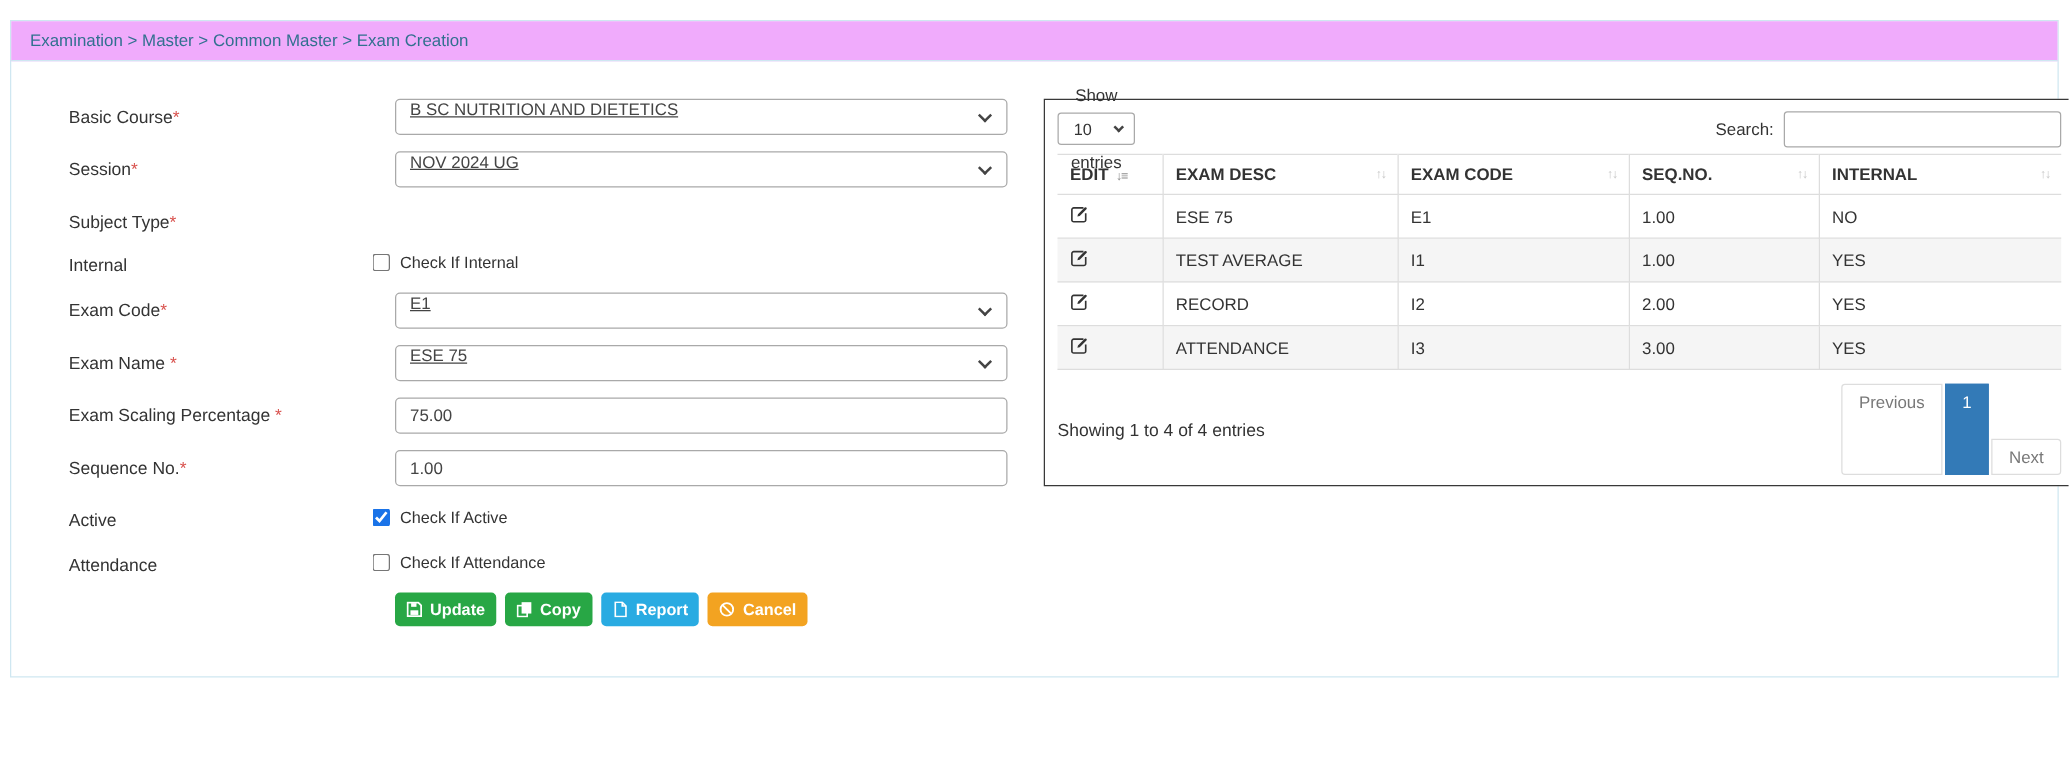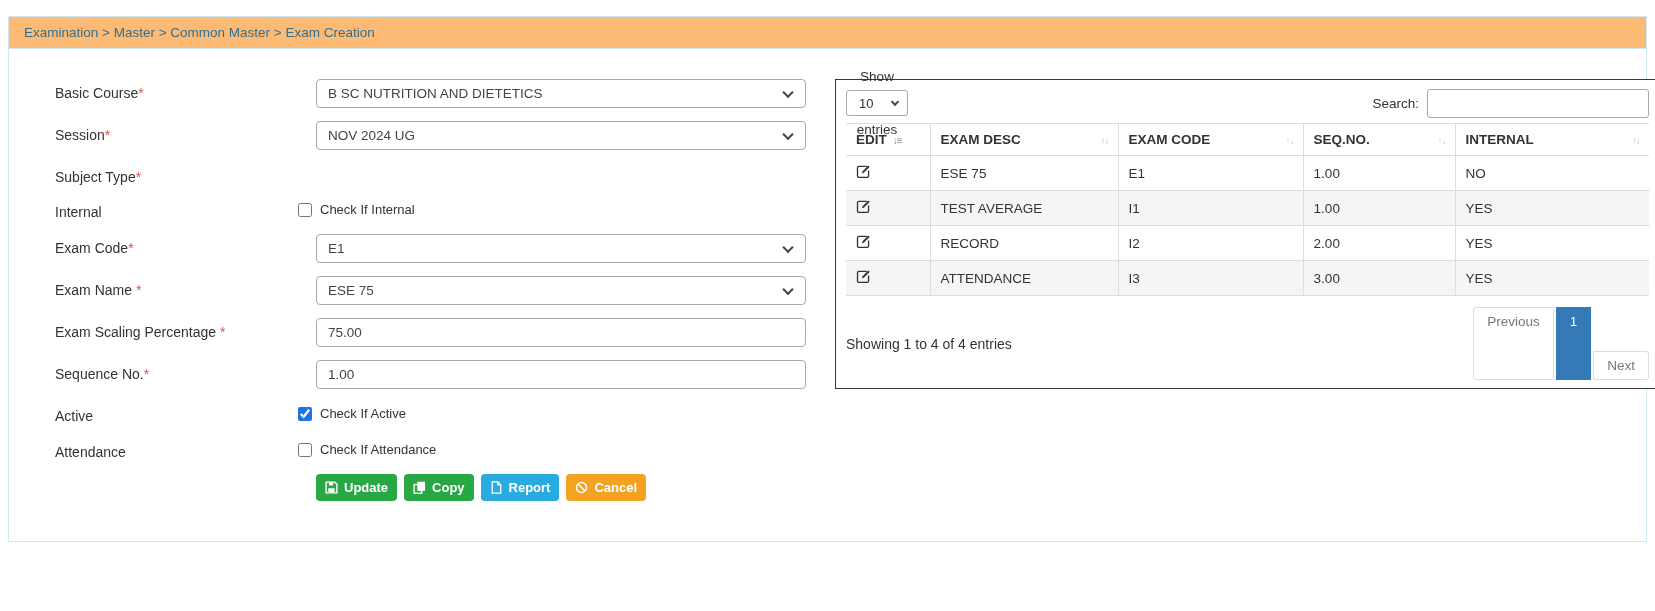--- a/index.html
+++ b/index.html
@@ -6,36 +6,36 @@
   html, body { background: #ffffff; }
   body {
     width: 1655px; height: 611px; overflow: hidden;
     font-family: "Liberation Sans", sans-serif; color: #333;
   }
   .page { width: 1655px; height: 611px; overflow: hidden; background: #fff; }
 
   
   .panel { margin: 16px 8px 0 8px; border: 1px solid #cfe7f1; background: #fff; }
   .breadcrumb {
-    background: #fdba74; color: #31708f; font-size: 13.5px;
+    background: #f0abfc; color: #31708f; font-size: 13.5px;
     padding: 8px 15px; border-bottom: 1px solid #cfe7f1;
   }
   .panel-body { display: flex; align-items: flex-start; padding: 30px 0 40px 46px; }
 
   
   .form-col { width: 751px; flex: none; }
   .form-row { display: flex; align-items: flex-start; margin-bottom: 13px; }
   .form-row.cb-row { margin-bottom: 14px; margin-top: 3px; }
   .form-label { width: 261px; font-size: 14px; color: #333; padding-top: 6px; }
   .req { color: #d9534f; }
   .select-box, .text-input {
     width: 490px; height: 29px; border: 1px solid #a9a9a9; border-radius: 4px;
     font-size: 13.5px; color: #444; background: #fff;
   }
-  .select-box { position: relative; display: flex; align-items: center; padding: 0 28px 0 11px; cursor: pointer; }
+  .select-box { position: relative; display: flex; padding: 0 28px 0 11px; cursor: pointer; text-decoration: underline; }
   .select-value { white-space: nowrap; overflow: hidden; }
   .caret {
     position: absolute; right: 13px; top: 50%; width: 8px; height: 8px;
     border-right: 2px solid #444; border-bottom: 2px solid #444;
     transform: translateY(-70%) rotate(45deg);
   }
   .text-input { padding: 0 11px; font-family: inherit; }
   .cb-wrap { display: flex; align-items: center; gap: 8px; margin-left: -18px; padding-top: 4px; cursor: pointer; }
   .cb-wrap input[type="checkbox"] { width: 14px; height: 14px; accent-color: #1a73e8; cursor: pointer; }
   .cb-label { font-size: 13px; color: #333; }

